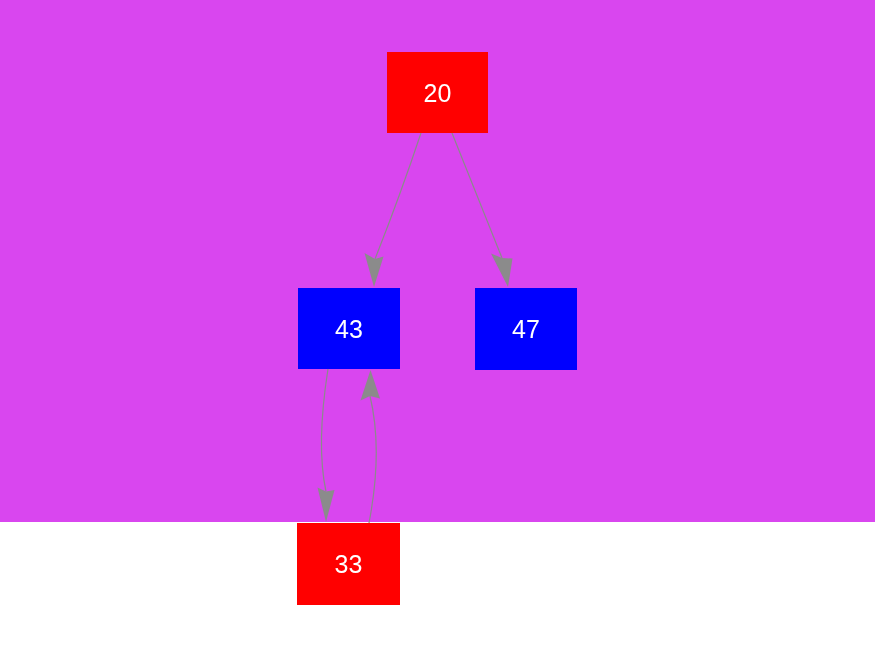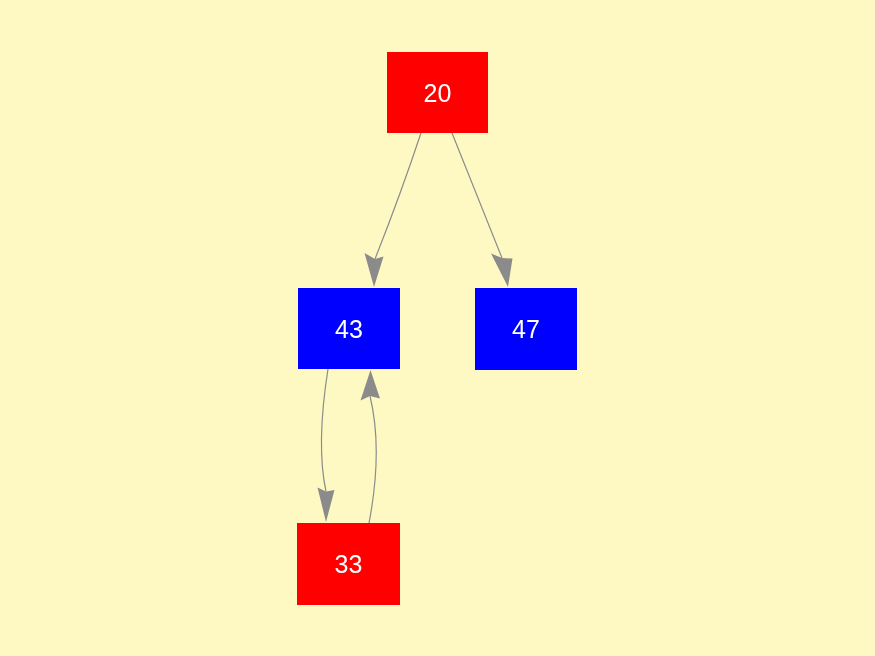--- a/index.html
+++ b/index.html
@@ -9,22 +9,22 @@
   body {
     width: 875px;
     height: 656px;
     background: #ffffff;
     overflow: hidden;
     font-family: "Liberation Sans", sans-serif;
   }
   .canvas {
     position: relative;
     width: 875px;
-    height: 656px;
-    background: #fef9c3;
+    height: 522px;
+    background: #d946ef;
     text-align: right;
   }
   svg {
     display: block;
   }
   .edge-line {
     fill: none;
     stroke-width: 1.2px;
   }
   .node-rect {

